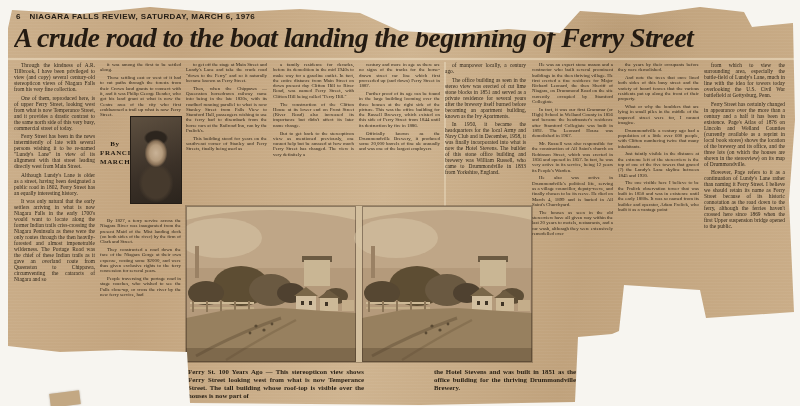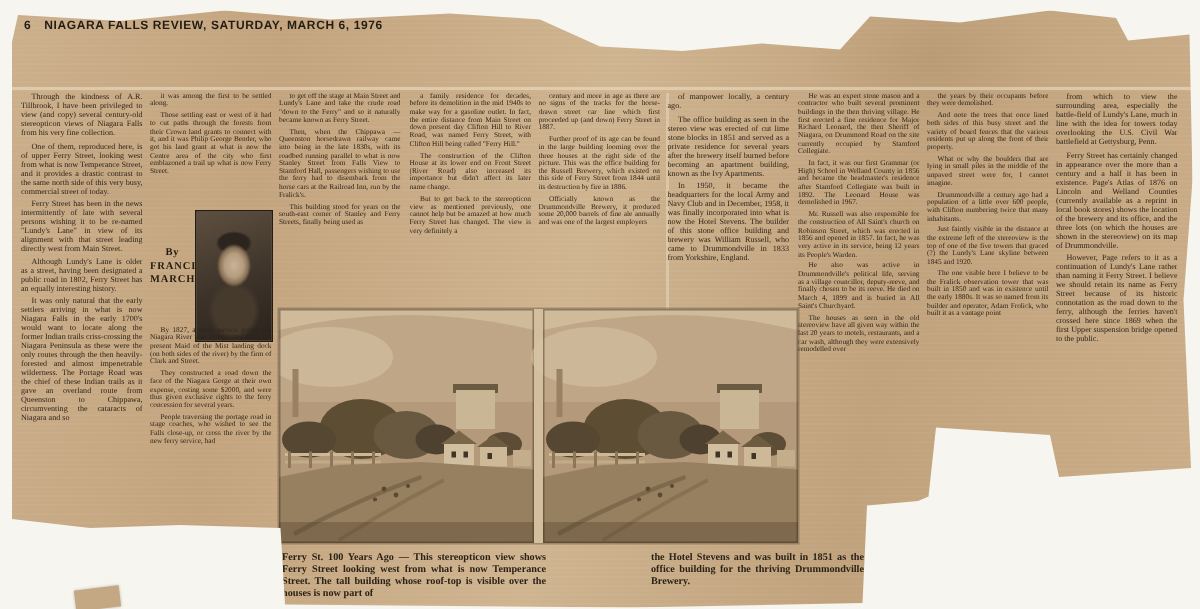--- a/index.html
+++ b/index.html
@@ -51,21 +51,21 @@
     color:#241b12;
   }
   .col{
     position:absolute;top:62px;width:81px;overflow:hidden;
     color:#2e2519;text-align:justify;
   }
   .col p{margin:0 0 2.5px 0;text-indent:7px;}
   .col.normal{font-size:5.4px;line-height:6px;}
   .col.dense{font-size:4.9px;line-height:5.3px;}
   .byline{
-    position:absolute;left:100px;top:140px;width:82px;height:88px;
+    position:absolute;left:100px;top:116px;width:82px;height:88px;
   }
   .byline-text{
     position:absolute;left:0;top:24px;width:30px;
     font-size:7px;font-weight:bold;letter-spacing:.6px;line-height:9px;
     color:#241c12;text-align:center;
   }
   .byline-text span{display:block;}
   .portrait{
     position:absolute;right:0;top:0;width:50px;height:86px;
     border:1px solid #241d16;
@@ -97,20 +97,21 @@
   <div class="clipping">
 
     <div class="seam-h" style="top:58px"></div>
     <div class="seam-v" style="left:444px;top:62px;height:144px"></div>
 
     <div class="masthead">
       <span class="pgnum">6</span>
       <span>NIAGARA FALLS REVIEW, SATURDAY, MARCH 6, 1976</span>
     </div>
 
+    <h1 class="headline">A crude road to the boat landing the beginning of Ferry Street</h1>
 
     <div class="col normal" style="left:14px;height:286px">
         <p>Through the kindness of A.R. Tillbrook, I have been privileged to view (and copy) several century-old stereopticon views of Niagara Falls from his very fine collection.</p>
         <p>One of them, reproduced here, is of upper Ferry Street, looking west from what is now Temperance Street, and it provides a drastic contrast to the same north side of this very busy, commercial street of today.</p>
         <p>Ferry Street has been in the news intermittently of late with several persons wishing it to be re-named "Lundy's Lane" in view of its alignment with that street leading directly west from Main Street.</p>
         <p>Although Lundy's Lane is older as a street, having been designated a public road in 1802, Ferry Street has an equally interesting history.</p>
         <p>It was only natural that the early settlers arriving in what is now Niagara Falls in the early 1700's would want to locate along the former Indian trails criss-crossing the Niagara Peninsula as these were the only routes through the then heavily-forested and almost impenetrable wilderness. The Portage Road was the chief of these Indian trails as it gave an overland route from Queenston to Chippawa, circumventing the cataracts of Niagara and so</p>
       </div>
     <div class="col dense" style="left:100px;height:64px">
         <p>it was among the first to be settled along.</p>

